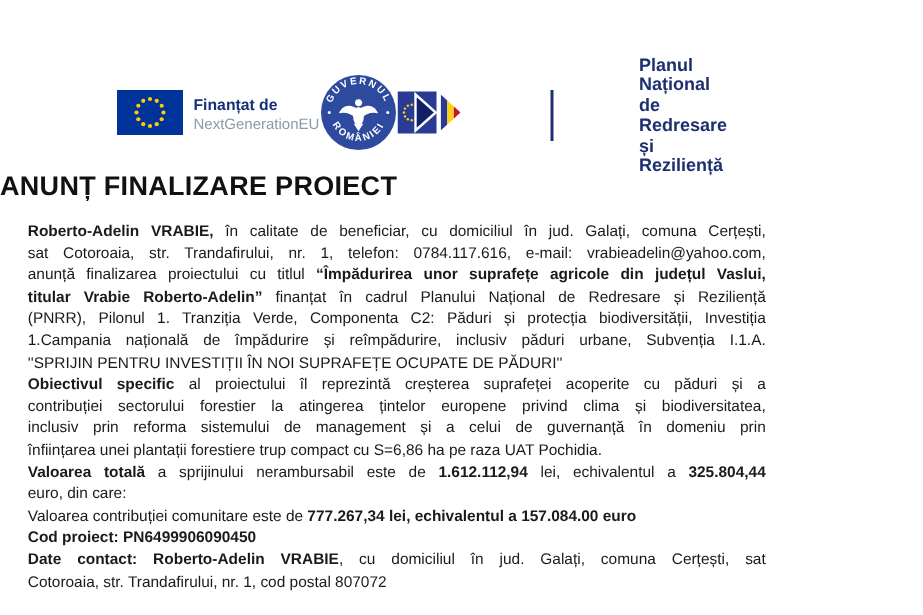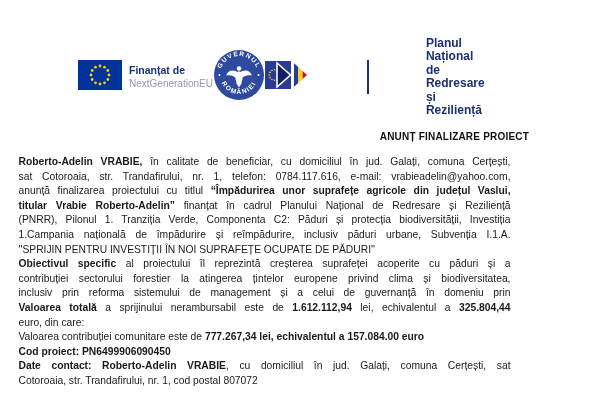--- a/index.html
+++ b/index.html
@@ -23,23 +23,23 @@
   }
   .eu-logo { display: flex; align-items: center; gap: 7px; }
   .eu-logo-text { line-height: 12.5px; }
   .eu-funded { font-size: 10.5px; font-weight: bold; color: #18307a; }
   .eu-nextgen { font-size: 10px; color: #8e99a6; margin-top: 1px; }
   .pnrr-logo { display: flex; align-items: center; gap: 48px; }
   .pnrr-sep { width: 0; height: 34px; border-left: 2px solid #1e2f70; margin: 0 9px 0 8px; }
   .pnrr-text { font-size: 12px; font-weight: bold; color: #1e2f70; line-height: 13.5px; }
   
   .doc-title {
-    margin-top: 27px;
-    text-align: right;
-    font-size: 10px;
+    margin-top: 10px;
+    text-align: left;
+    font-size: 18px;
     font-weight: bold;
     color: #111;
     letter-spacing: 0.2px;
   }
   
   .body-text {
     width: 492px;
     margin: 13px auto 0 auto;
     font-size: 10.3px;
     line-height: 14.6px;
@@ -153,20 +153,21 @@
       <div class="line just"><b>Roberto-Adelin VRABIE,</b><span> în calitate de beneficiar, cu domiciliul în jud. Galați, comuna Cerțești,</span></div>
       <div class="line just"><span>sat Cotoroaia, str. Trandafirului, nr. 1, telefon: 0784.117.616, e-mail: vrabieadelin@yahoo.com,</span></div>
       <div class="line just"><span>anunță finalizarea proiectului cu titlul </span><b>“Împădurirea unor suprafețe agricole din județul Vaslui,</b></div>
       <div class="line just"><b>titular Vrabie Roberto-Adelin”</b><span> finanțat în cadrul Planului Național de Redresare și Reziliență</span></div>
       <div class="line just"><span>(PNRR), Pilonul 1. Tranziția Verde, Componenta C2: Păduri și protecția biodiversității, Investiția</span></div>
       <div class="line just"><span>1.Campania națională de împădurire și reîmpădurire, inclusiv păduri urbane, Subvenția I.1.A.</span></div>
       <div class="line"><span>''SPRIJIN PENTRU INVESTIȚII ÎN NOI SUPRAFEȚE OCUPATE DE PĂDURI''</span></div>
       <div class="line just"><b>Obiectivul specific</b><span> al proiectului îl reprezintă creșterea suprafeței acoperite cu păduri și a</span></div>
       <div class="line just"><span>contribuției sectorului forestier la atingerea țintelor europene privind clima și biodiversitatea,</span></div>
       <div class="line just"><span>inclusiv prin reforma sistemului de management și a celui de guvernanță în domeniu prin</span></div>
+      <div class="line"><span>înființarea unei plantații forestiere trup compact cu S=6,86 ha pe raza UAT Pochidia.</span></div>
       <div class="line just"><b>Valoarea totală</b><span> a sprijinului nerambursabil este de </span><b>1.612.112,94</b><span> lei, echivalentul a </span><b>325.804,44</b></div>
       <div class="line"><span>euro, din care:</span></div>
       <div class="line"><span>Valoarea contribuției comunitare este de </span><b>777.267,34 lei, echivalentul a 157.084.00 euro</b></div>
       <div class="line"><b>Cod proiect: PN6499906090450</b></div>
       <div class="line just"><b>Date contact: Roberto-Adelin VRABIE</b><span>, cu domiciliul în jud. Galați, comuna Cerțești, sat</span></div>
       <div class="line"><span>Cotoroaia, str. Trandafirului, nr. 1, cod postal 807072</span></div>
     </div>
 
 </div>
 

